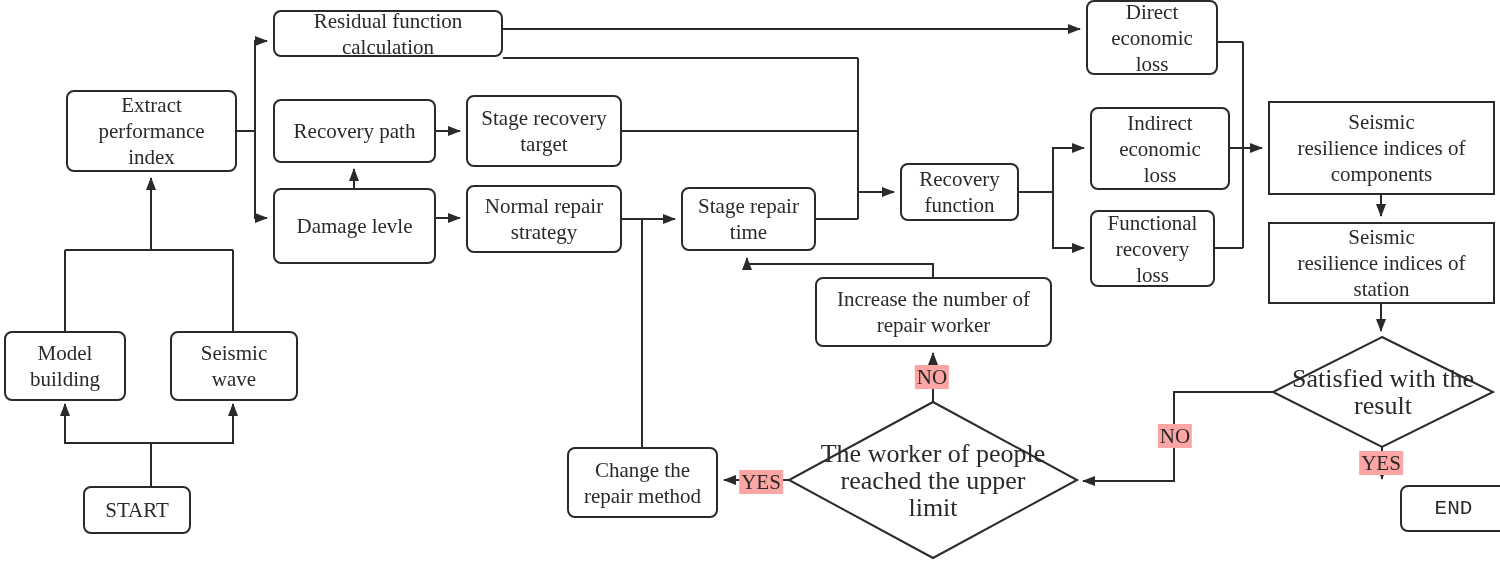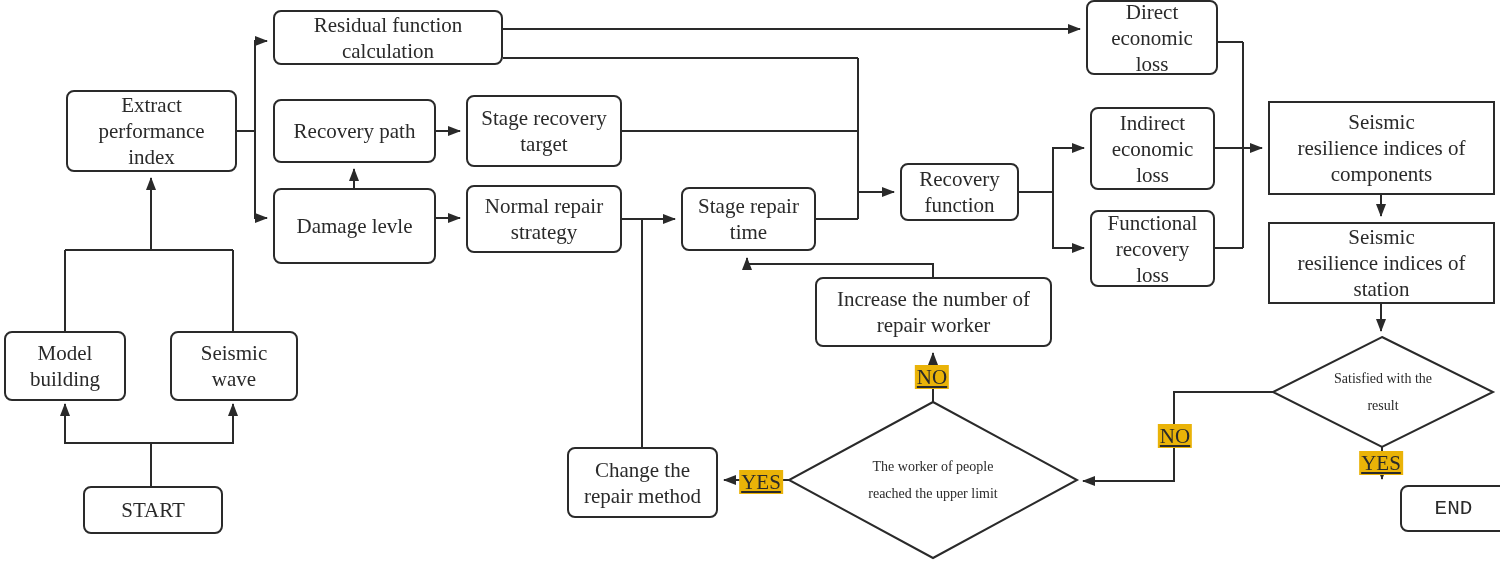--- a/index.html
+++ b/index.html
@@ -28,47 +28,46 @@
     line-height: 26px;
   }
   .box.square { border-radius: 0; }
   .dtext {
     position: absolute;
     display: flex;
     align-items: center;
     justify-content: center;
     text-align: center;
     white-space: pre-line;
-    font-size: 14px;
+    font-size: 26px;
     line-height: 27px;
     background: transparent;
   }
   .elabel {
     position: absolute;
     transform: translate(-50%, -50%);
-    background: #eab308;
+    background: #fca5a5;
     padding: 0 2px;
     font-size: 21px;
     line-height: 24px;
-    text-decoration: underline;
   }
   
-  #n-start                 { left: 83px;   top: 486px; width: 140px; height: 48px; }
+  #n-start                 { left: 83px;   top: 486px; width: 108px; height: 48px; }
   #n-model-building        { left: 4px;    top: 331px; width: 122px; height: 70px; }
   #n-seismic-wave          { left: 170px;  top: 331px; width: 128px; height: 70px; }
   #n-extract               { left: 66px;   top: 90px;  width: 171px; height: 82px; }
-  #n-residual              { left: 273px;  top: 10px;  width: 230px; height: 55px; }
+  #n-residual              { left: 273px;  top: 10px;  width: 230px; height: 47px; }
   #n-recovery-path         { left: 273px;  top: 99px;  width: 163px; height: 64px; }
   #n-damage-level          { left: 273px;  top: 188px; width: 163px; height: 76px; }
   #n-stage-recovery-target { left: 466px;  top: 95px;  width: 156px; height: 72px; }
   #n-normal-repair         { left: 466px;  top: 185px; width: 156px; height: 68px; }
   #n-stage-repair-time     { left: 681px;  top: 187px; width: 135px; height: 64px; }
   #n-recovery-function     { left: 900px;  top: 163px; width: 119px; height: 58px; }
   #n-direct-loss           { left: 1086px; top: 0;   width: 132px; height: 75px; }
-  #n-indirect-loss         { left: 1090px; top: 107px; width: 125px; height: 83px; }
+  #n-indirect-loss         { left: 1090px; top: 107px; width: 140px; height: 83px; }
   #n-functional-index      { left: 1090px; top: 210px; width: 125px; height: 77px; }
   #n-components            { left: 1268px; top: 101px; width: 227px; height: 94px; }
   #n-station               { left: 1268px; top: 222px; width: 227px; height: 82px; }
   #n-end                   { left: 1400px; top: 485px; width: 107px; height: 47px; font-family: Liberation Mono, monospace; }
   #n-increase-worker       { left: 815px;  top: 277px; width: 237px; height: 70px; }
   #n-change-method         { left: 567px;  top: 447px; width: 151px; height: 71px; }
   #t-satisfied             { left: 1283px; top: 352px; width: 200px; height: 80px; }
   #t-people-limit          { left: 813px;  top: 440px; width: 240px; height: 80px; }
   #l-limit-no              { left: 932px;  top: 377px; }
   #l-limit-yes             { left: 761px;  top: 482px; }

